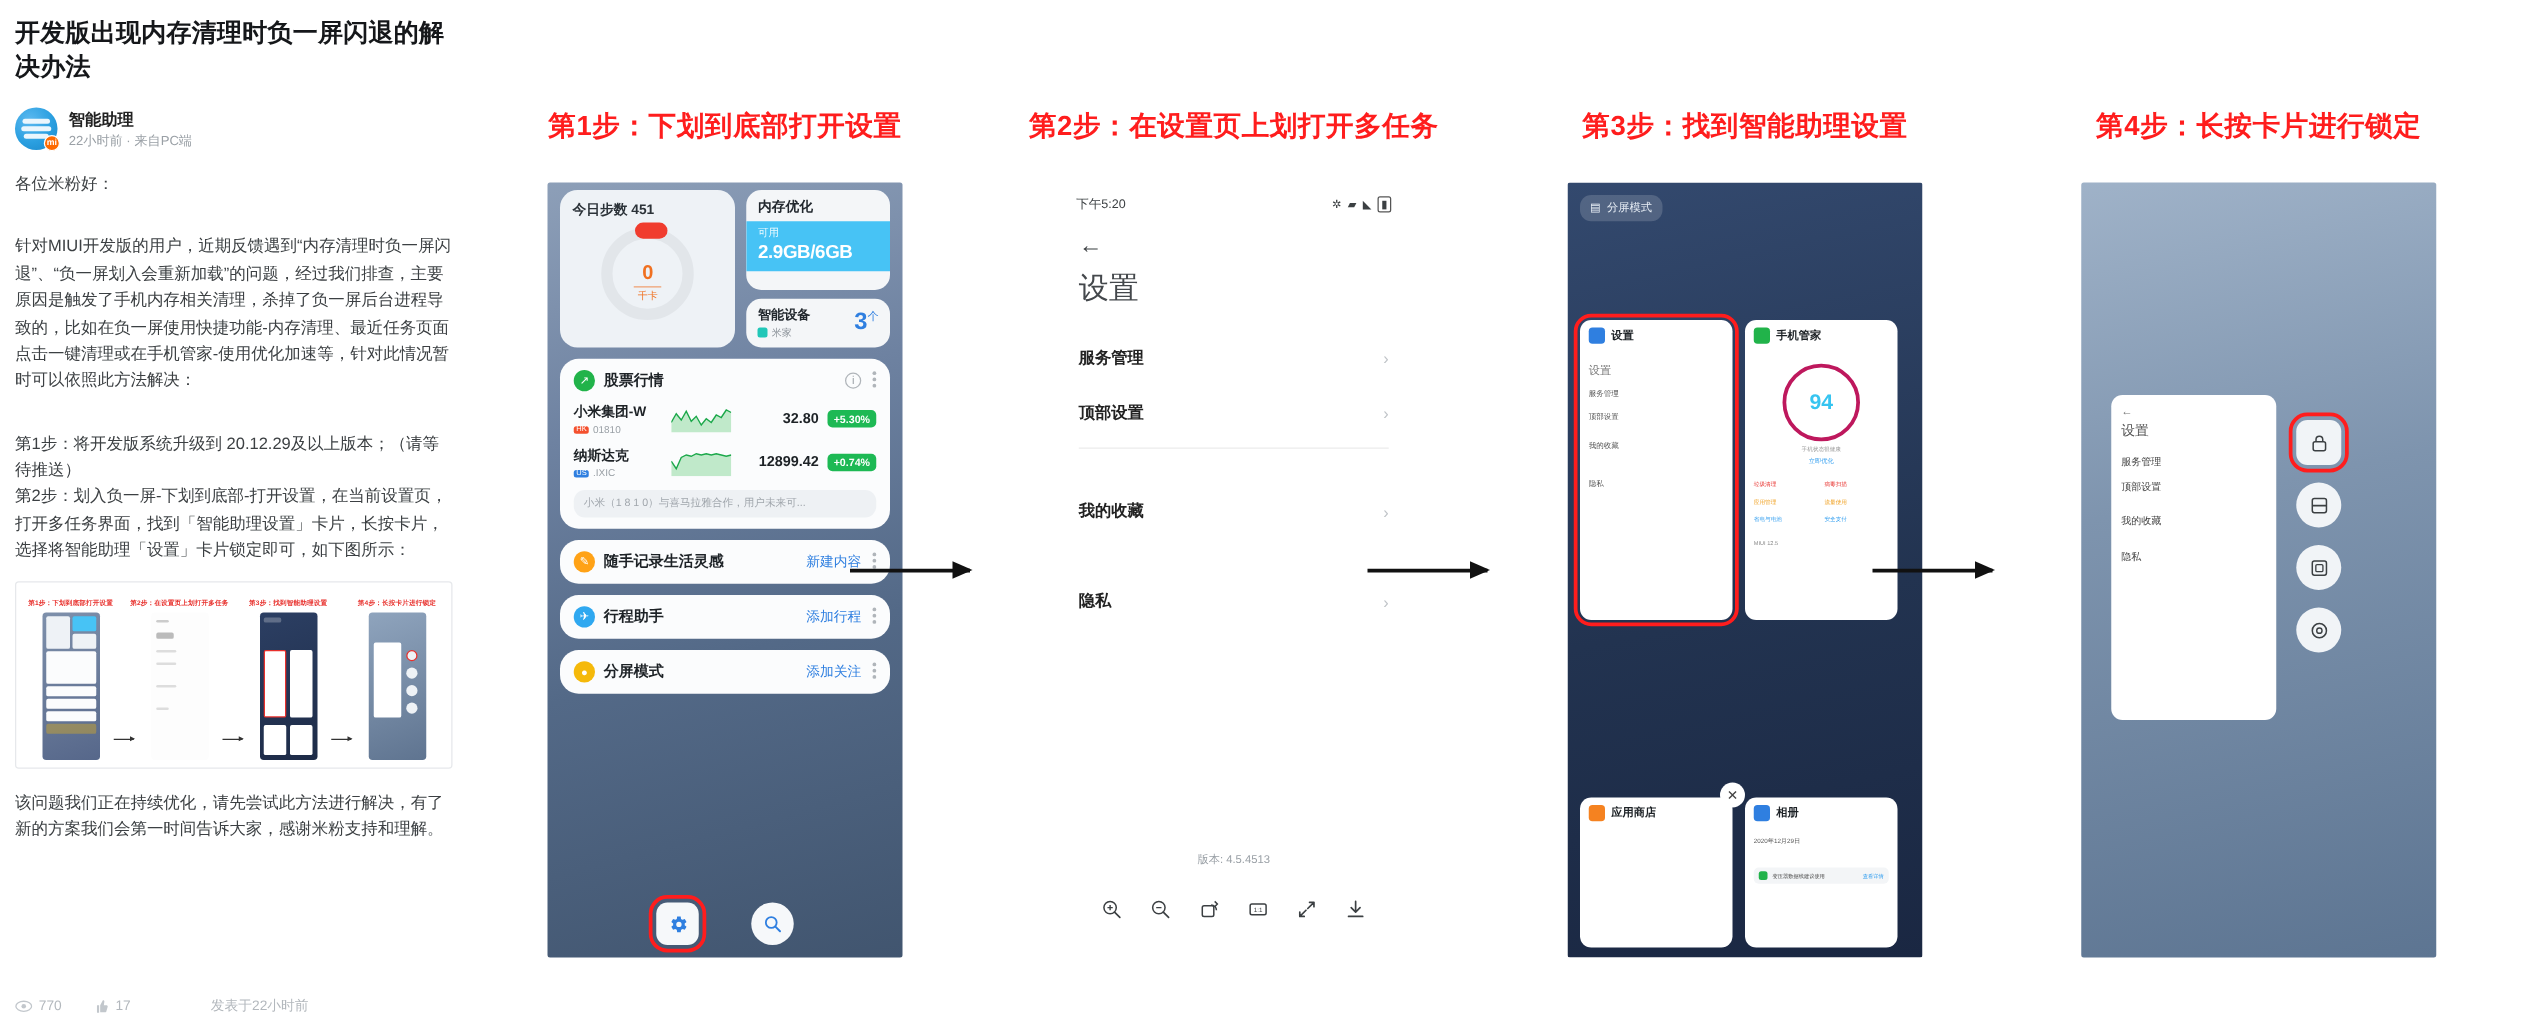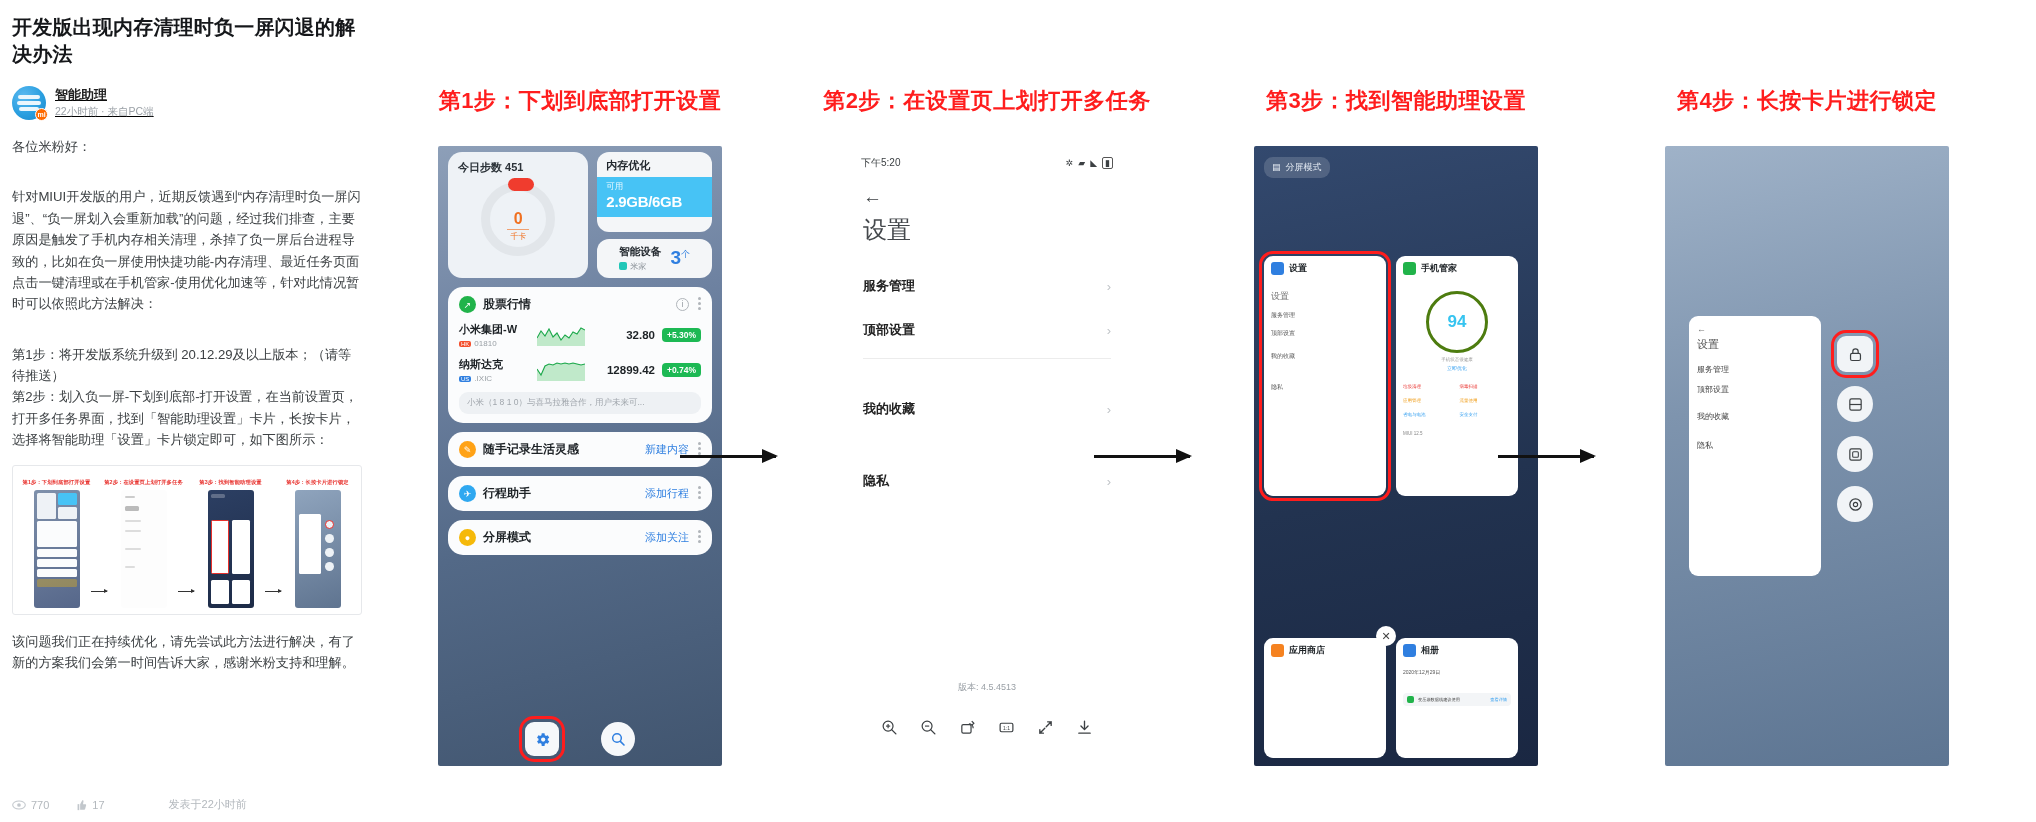--- a/index.html
+++ b/index.html
@@ -15,21 +15,21 @@
   .article {
     position: absolute; left: 0; top: 0;
     width: 380px; height: 822px;
     padding: 14px 18px 0 12px;
     background: #fff;
   }
   .art-title {
     font-size: 20px; font-weight: 700; color: #15171a;
     line-height: 1.35; letter-spacing: .2px;
   }
-  .author-row { display:flex; align-items:center; gap:9px; margin-top: 18px; text-decoration: underline; }
+  .author-row { display:flex; align-items:flex-end; gap:9px; margin-top: 18px; }
   .avatar {
     position: relative; width: 34px; height: 34px; border-radius: 50%;
     background: radial-gradient(circle at 35% 30%, #5bb9f0 0%, #2a9fe0 55%, #1a86c8 100%);
     flex: 0 0 34px; overflow: visible;
   }
   .avatar .stack {
     position:absolute; left:5px; top:9px; width:24px; height:17px;
   }
   .avatar .stack i {
     display:block; height:4px; border-radius:3px; background:#eaf6fd; margin-bottom:2px;
@@ -140,21 +140,21 @@
   .ring .unit {
     position:absolute; left:0; right:0; top:38px; text-align:center;
     font-size:8px; color:#f07020; border-top:1px solid #f0a070; width:22px; margin:0 auto; padding-top:1px;
   }
   .c-right { flex: 1; display:flex; flex-direction:column; gap:7px; }
   .c-mem { background:#f4f6f8; border-radius:12px; overflow:hidden; height:91px; }
   .c-mem .h { font-size:11px; color:#22282e; font-weight:600; padding:6px 9px 4px; }
   .c-mem .bar { background:#47c3f5; padding:4px 9px 7px; }
   .c-mem .bar .k { font-size:8.5px; color:#eafaff; }
   .c-mem .bar .v { font-size:15px; color:#fff; font-weight:700; letter-spacing:-.3px; }
-  .c-dev { background:#f4f6f8; border-radius:12px; padding:6px 22px; height:43px; display:flex; align-items:center; justify-content:space-between;}
+  .c-dev { background:#f4f6f8; border-radius:12px; padding:6px 9px; height:43px; display:flex; align-items:center; justify-content:space-between;}
   .c-dev .l .t { font-size:10.5px; color:#22282e; font-weight:600; }
   .c-dev .l .s { font-size:8px; color:#8a9198; display:flex; align-items:center; gap:3px; margin-top:2px;}
   .c-dev .l .s .sq { width:8px;height:8px;border-radius:2px;background:#21c7b8;}
   .c-dev .n { font-size:19px; color:#2f7fe0; font-weight:700; }
   .c-dev .n sup { font-size:9px; font-weight:400; }
 
   .rowcard {
     margin-top: 9px; background:#fbfcfd; border-radius: 15px; padding: 9px 11px;
   }
   .rc-head { display:flex; align-items:center; }
@@ -201,21 +201,21 @@
     display:inline-flex; align-items:center; gap:5px;
     background: rgba(255,255,255,.16); color:#e7edf5; font-size:9px;
     padding: 4px 8px; border-radius: 9px;
   }
   .rgrid { position:absolute; left:10px; right:10px; top: 110px; display:flex; gap: 10px; flex-wrap:wrap;}
   .rcard { width: 122px; background:#fff; border-radius: 9px; overflow:hidden; height: 240px; }
   .rcard.hl { outline: 3px solid #ff1d1d; outline-offset: 2px; }
   .rhead { display:flex; align-items:center; gap:5px; padding: 6px 7px; font-size:9px; color:#1d2226; font-weight:700;}
   .ricon { width:13px;height:13px;border-radius:3px; flex:0 0 13px;}
   .rbody { padding: 5px 7px; }
-  .rgauge { width:62px; height:62px; border-radius:50%; border:3px solid #4d7c0f; margin: 10px auto 4px; position:relative;}
+  .rgauge { width:62px; height:62px; border-radius:50%; border:3px solid #be185d; margin: 10px auto 4px; position:relative;}
   .rgauge .g { position:absolute; inset:0; display:flex; align-items:center; justify-content:center; font-size:17px; color:#36c4f0; font-weight:600;}
   .rmini { display:flex; gap:5px; margin-top:6px;}
   .rmini .m { flex:1; }
   .rrow2 { position:absolute; left:10px; right:10px; bottom: 8px; display:flex; gap:10px;}
   .rcard2 { width:122px; height: 120px; background:#fff; border-radius:9px; overflow:hidden;}
   .closebtn { position:absolute; left: 122px; bottom: 120px; width:20px;height:20px;border-radius:50%;background:#fff;
               display:flex;align-items:center;justify-content:center;font-size:11px;color:#444; z-index:5;}
 
   
   .p4 { background: linear-gradient(168deg,#9fb2c8 0%, #7e94ae 40%, #5d7592 100%); }

